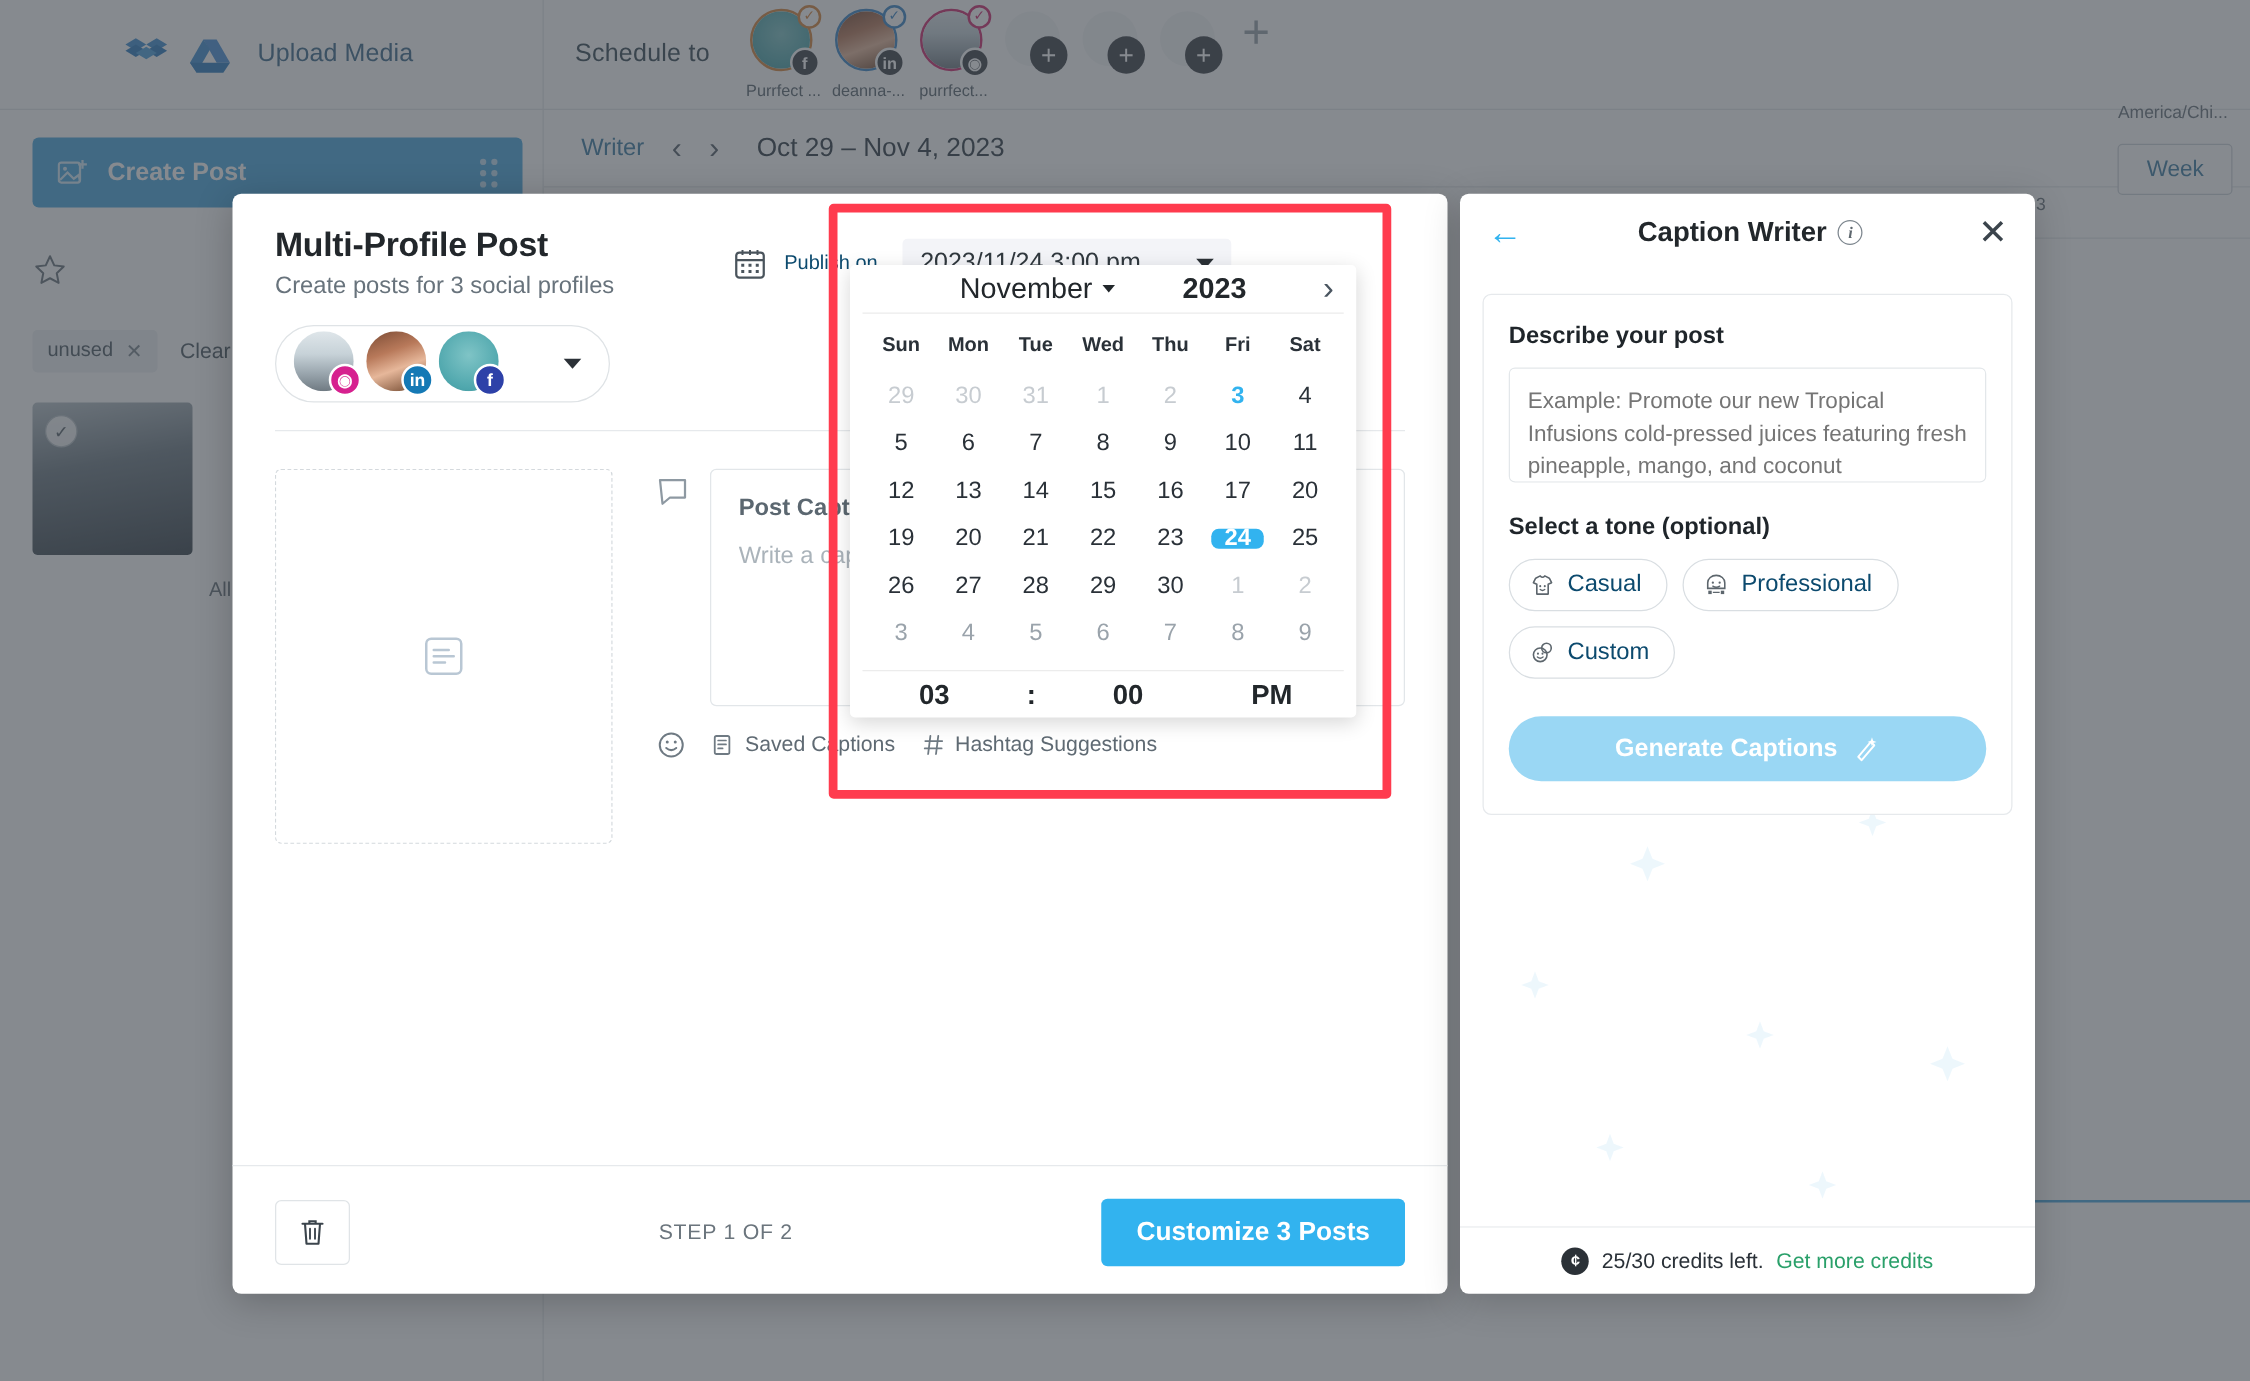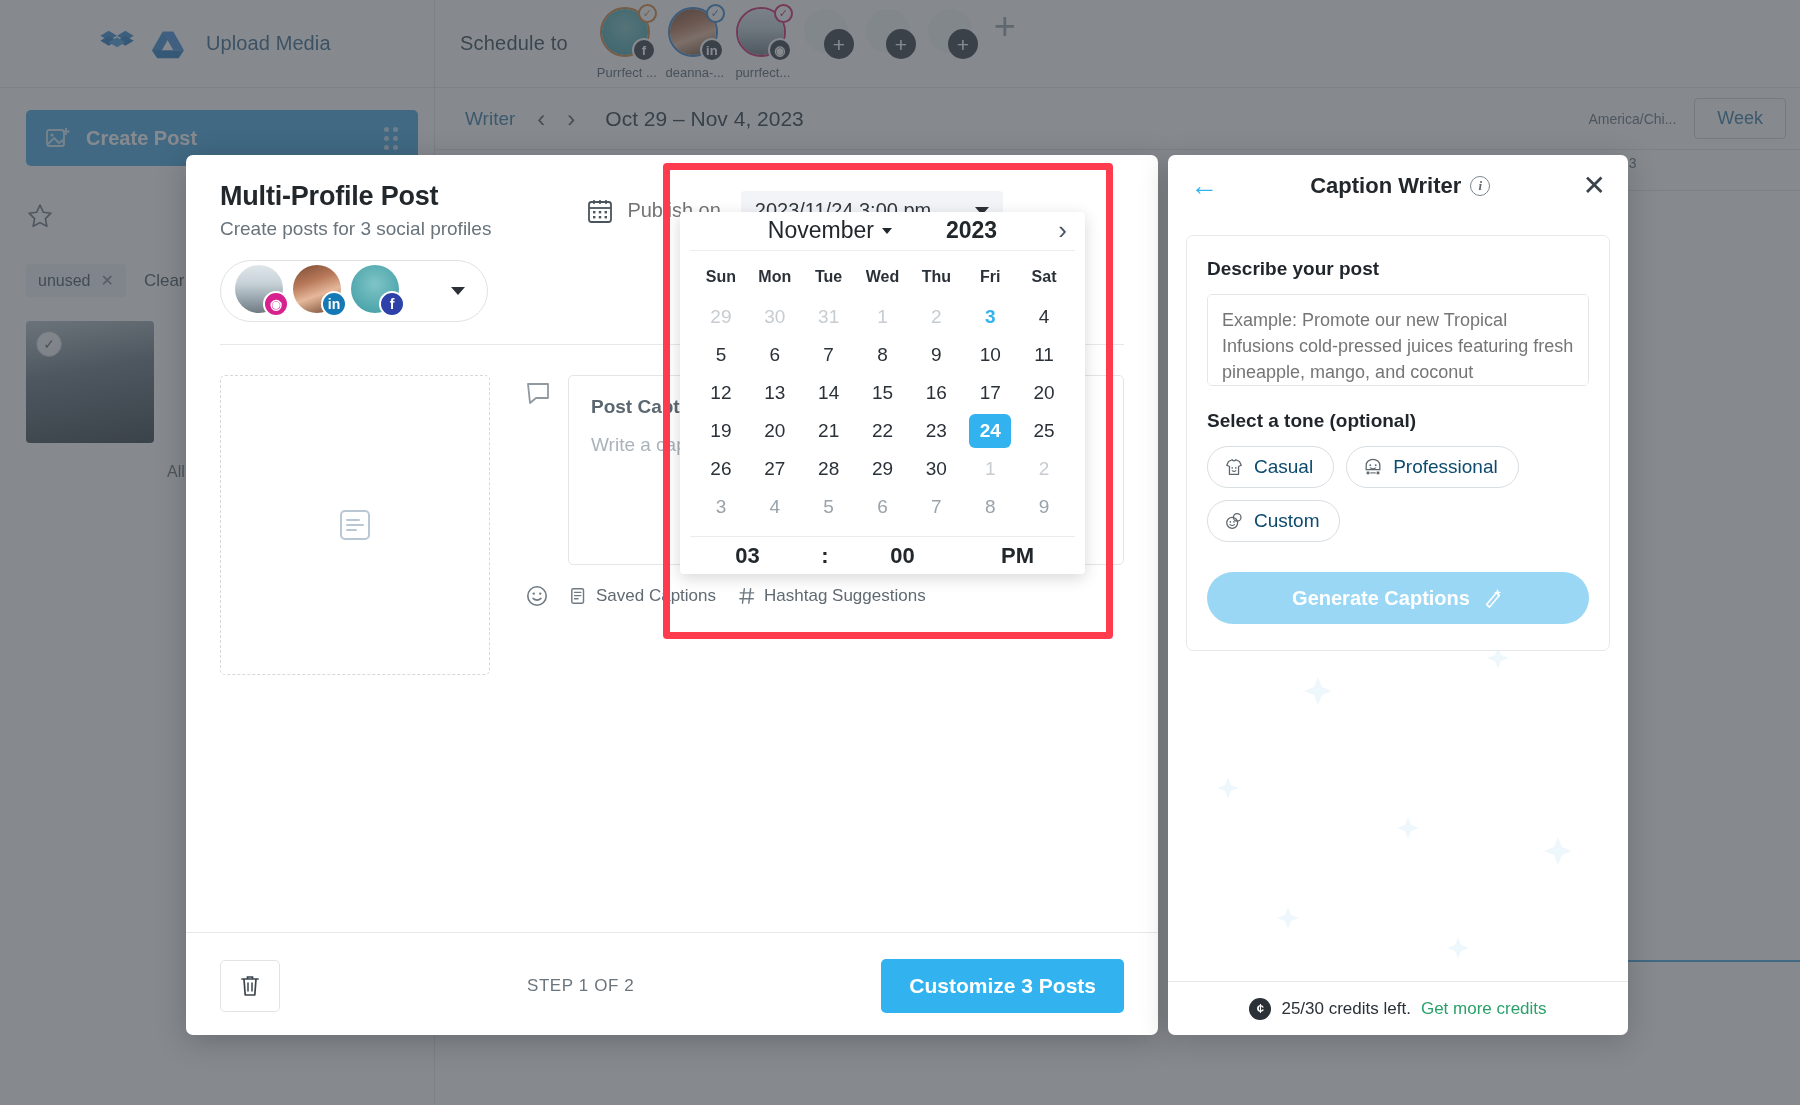--- a/index.html
+++ b/index.html
@@ -77,21 +77,21 @@
 
   .daterow {
     position: absolute; left: 435px; top: 88px; width: 1365px; height: 62px;
     background: #ffffff; display: flex; align-items: center;
     padding-left: 30px; gap: 22px; border-bottom: 1px solid #e4e7ea;
   }
   .today-btn { font-size: 19px; color: #3d7da3; }
   .nav-arrow { font-size: 24px; color: #55606a; font-weight: 300; }
   .daterange { font-size: 21px; color: #303c45; font-weight: 500; margin-left: 8px; }
   .daterow-right {
-    margin-left: auto; display: flex; align-items: center; gap: 18px; padding-right: 14px;
+    margin-left: auto; display: flex; gap: 18px; padding-right: 14px; flex-direction: column;
   }
   .tz-label { font-size: 14px; color: #6b757d; }
   .week-btn {
     border: 1px solid #cdd4d9; border-radius: 4px; padding: 9px 22px;
     font-size: 18px; color: #3d7da3; background: #fff;
   }
   .daycol-head {
     position: absolute; left: 1600px; top: 155px; font-size: 14px;
     color: #6b757d; letter-spacing: .6px;
   }
@@ -141,21 +141,21 @@
     background: #fff; border-radius: 7px; z-index: 30;
     box-shadow: 0 6px 30px rgba(0,0,0,.22);
     display: flex; flex-direction: column;
   }
   .modal-head { padding: 26px 34px 0 34px; }
   .modal-title { font-size: 27px; font-weight: bold; color: #22272b; letter-spacing: -.2px; }
   .modal-sub { font-size: 19px; color: #68737c; margin-top: 6px; }
   .modal-head-row { display: flex; align-items: flex-start; }
   .publish-block { margin-left: 96px; display: flex; align-items: center; gap: 14px; padding-top: 10px; }
   .cal-icon { width: 26px; height: 26px; }
-  .publish-label { font-size: 20px; color: #737373; }
+  .publish-label { font-size: 16px; color: #0c4a6e; }
   .publish-value-box {
     margin-left: 6px; display: flex; align-items: center; gap: 44px;
     padding: 8px 14px; background: #f3f4f8; border-radius: 4px; min-width: 232px;
   }
   .publish-value { font-size: 20px; color: #30383e; }
   .caret-down { width:0;height:0;border-left:7px solid transparent;border-right:7px solid transparent;
                 border-top: 8px solid #2b3137; }
 
   .avatar-pill {
     margin-top: 20px; width: 268px; height: 62px; border: 1px solid #dfe3e6;
@@ -236,21 +236,21 @@
   }
   .dp-cell {
     height: 38px; display: flex; align-items: center; justify-content: center;
     font-size: 19px; color: #2a3138;
   }
   .dp-cell.muted { color: #c7ccd1; }
   .dp-cell.muted-dark { color: #9aa3ab; }
   .dp-cell.today { color: #32b3ef; font-weight: bold; }
   .dp-cell .sel {
     background: #32b3ef; color: #fff; font-weight: bold;
-    width: 42px; height: 34px; border-radius: 6px;
+    width: 42px; height: 16px; border-radius: 6px;
     display: flex; align-items: center; justify-content: center;
   }
   .dp-time {
     border-top: 1px solid #ececec; margin: 4px 10px 0 10px; height: 62px;
     display: grid; grid-template-columns: 1fr 40px 1fr 1fr; align-items: center;
   }
   .dp-time div { text-align: center; font-size: 22px; font-weight: bold; color: #22272b; }
   .dp-time .colon { font-weight: bold; }
 
   

